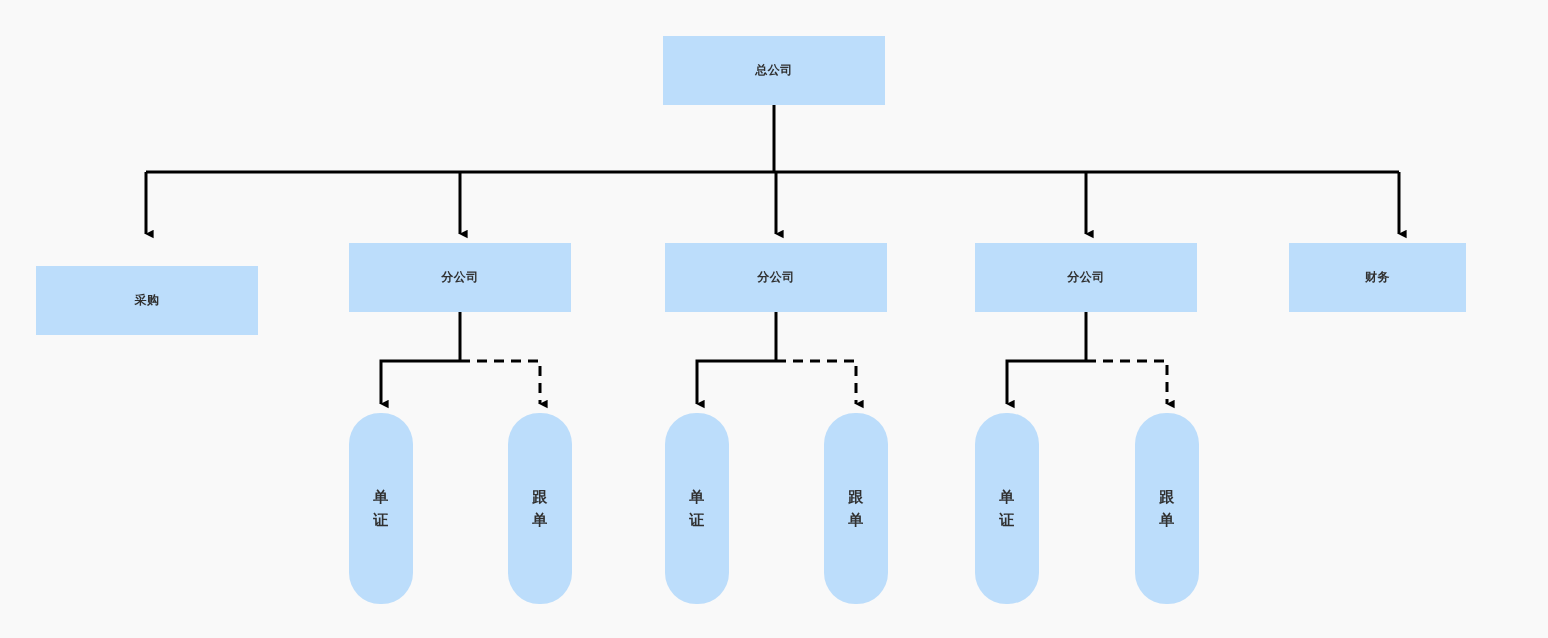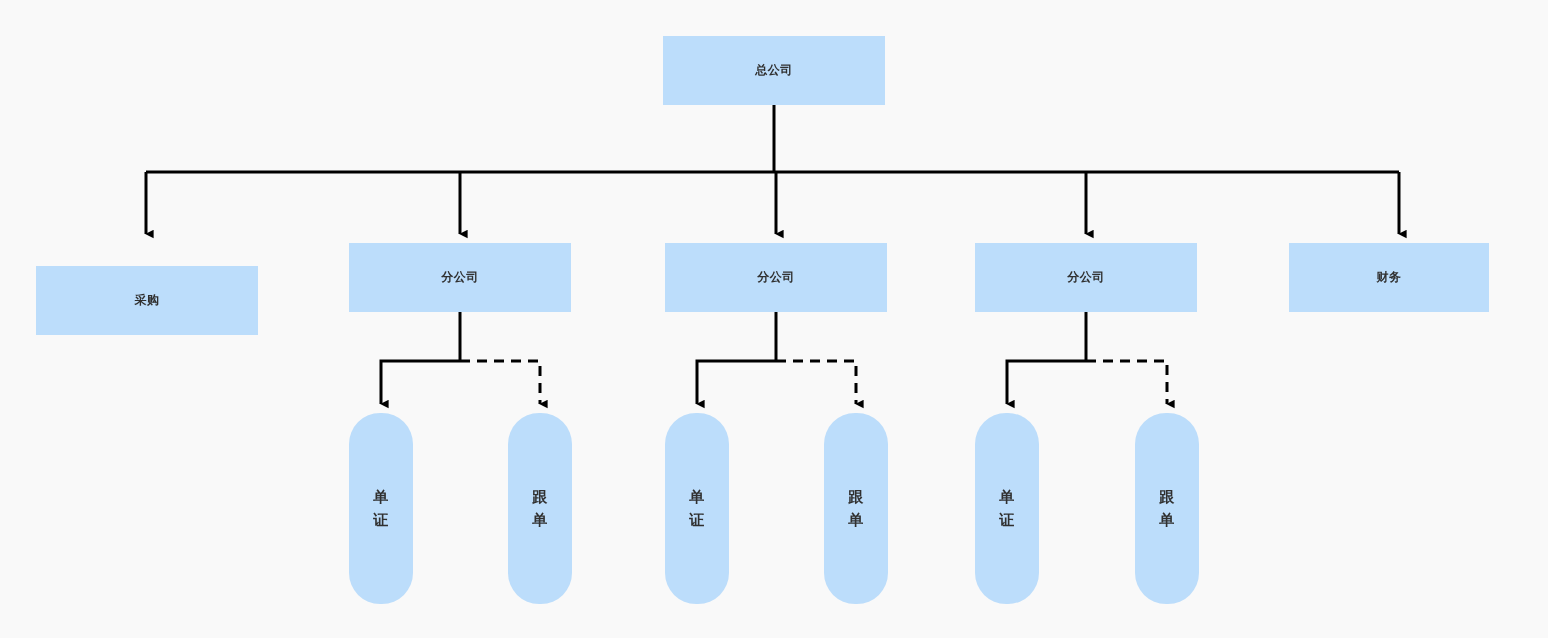--- a/index.html
+++ b/index.html
@@ -101,21 +101,21 @@
   </div>
 
   <div class="node" style="left:665px; top:243px; width:222px; height:69px;">
     <span class="node-label">分公司</span>
   </div>
 
   <div class="node" style="left:975px; top:243px; width:222px; height:69px;">
     <span class="node-label">分公司</span>
   </div>
 
-  <div class="node" style="left:1289px; top:243px; width:200px; height:69px;">
+  <div class="node" style="left:1289px; top:243px; width:177px; height:69px;">
     <span class="node-label">财务</span>
   </div>
 
   <div class="node leaf" style="left:349px; top:413px; width:64px; height:191px;">
     <span class="node-label">单证</span>
   </div>
 
   <div class="node leaf" style="left:508px; top:413px; width:64px; height:191px;">
     <span class="node-label">跟单</span>
   </div>

